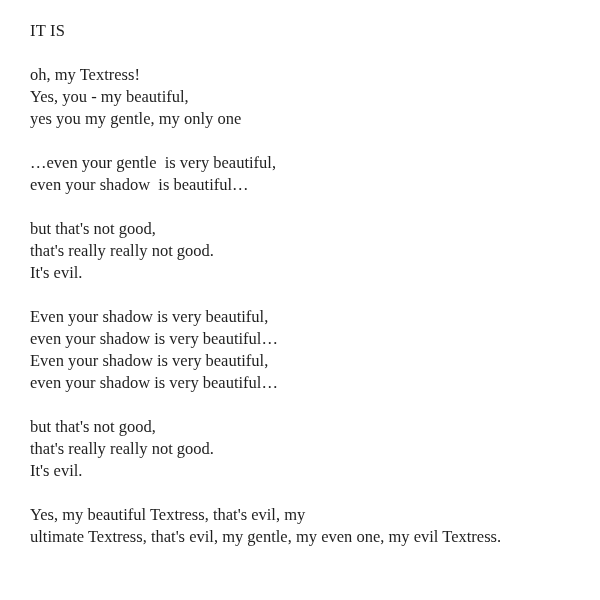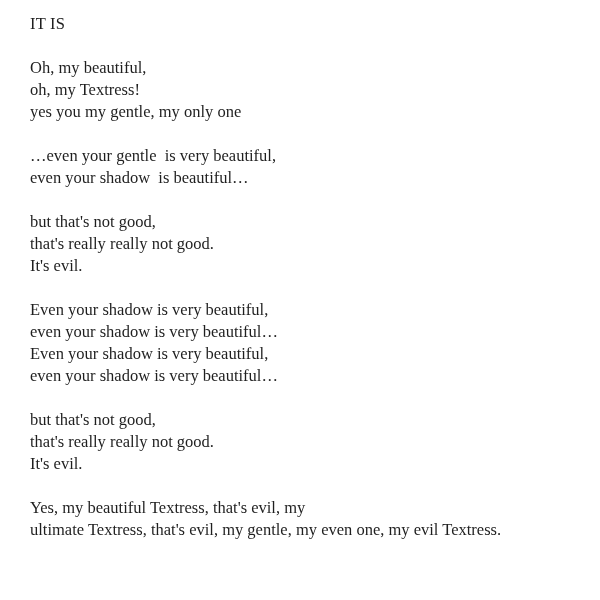--- a/index.html
+++ b/index.html
@@ -6,21 +6,21 @@
     margin: 0;
     padding: 0;
     background: #ffffff;
   }
   .page {
     position: relative;
     width: 600px;
     height: 600px;
     box-sizing: border-box;
     background: #ffffff;
-    padding: 13px 18px 0 30px;
+    padding: 20px 18px 0 30px;
     overflow: hidden;
     font-family: "Liberation Serif", "DejaVu Serif", serif;
     font-size: 16.5px;
     line-height: 22px;
     color: #1f1f1f;
   }
   .poem-title {
     font-weight: normal;
     font-size: 16.5px;
     line-height: 22px;
@@ -37,22 +37,22 @@
     white-space: pre-wrap; 
   }
 </style>
 </head>
 <body>
 
 <div class="page">
   <div class="poem-title">IT IS</div>
   <div id="poem-body">
       <div class="stanza">
-        <div class="line">Oh, my beautiful,</div>
         <div class="line">oh, my Textress!</div>
+        <div class="line">Yes, you - my beautiful,</div>
         <div class="line">yes you my gentle, my only one</div>
       </div>
       <div class="stanza">
         <div class="line">…even your gentle  is very beautiful,</div>
         <div class="line">even your shadow  is beautiful…</div>
       </div>
       <div class="stanza">
         <div class="line">but that's not good,</div>
         <div class="line">that's really really not good.</div>
         <div class="line">It's evil.</div>

